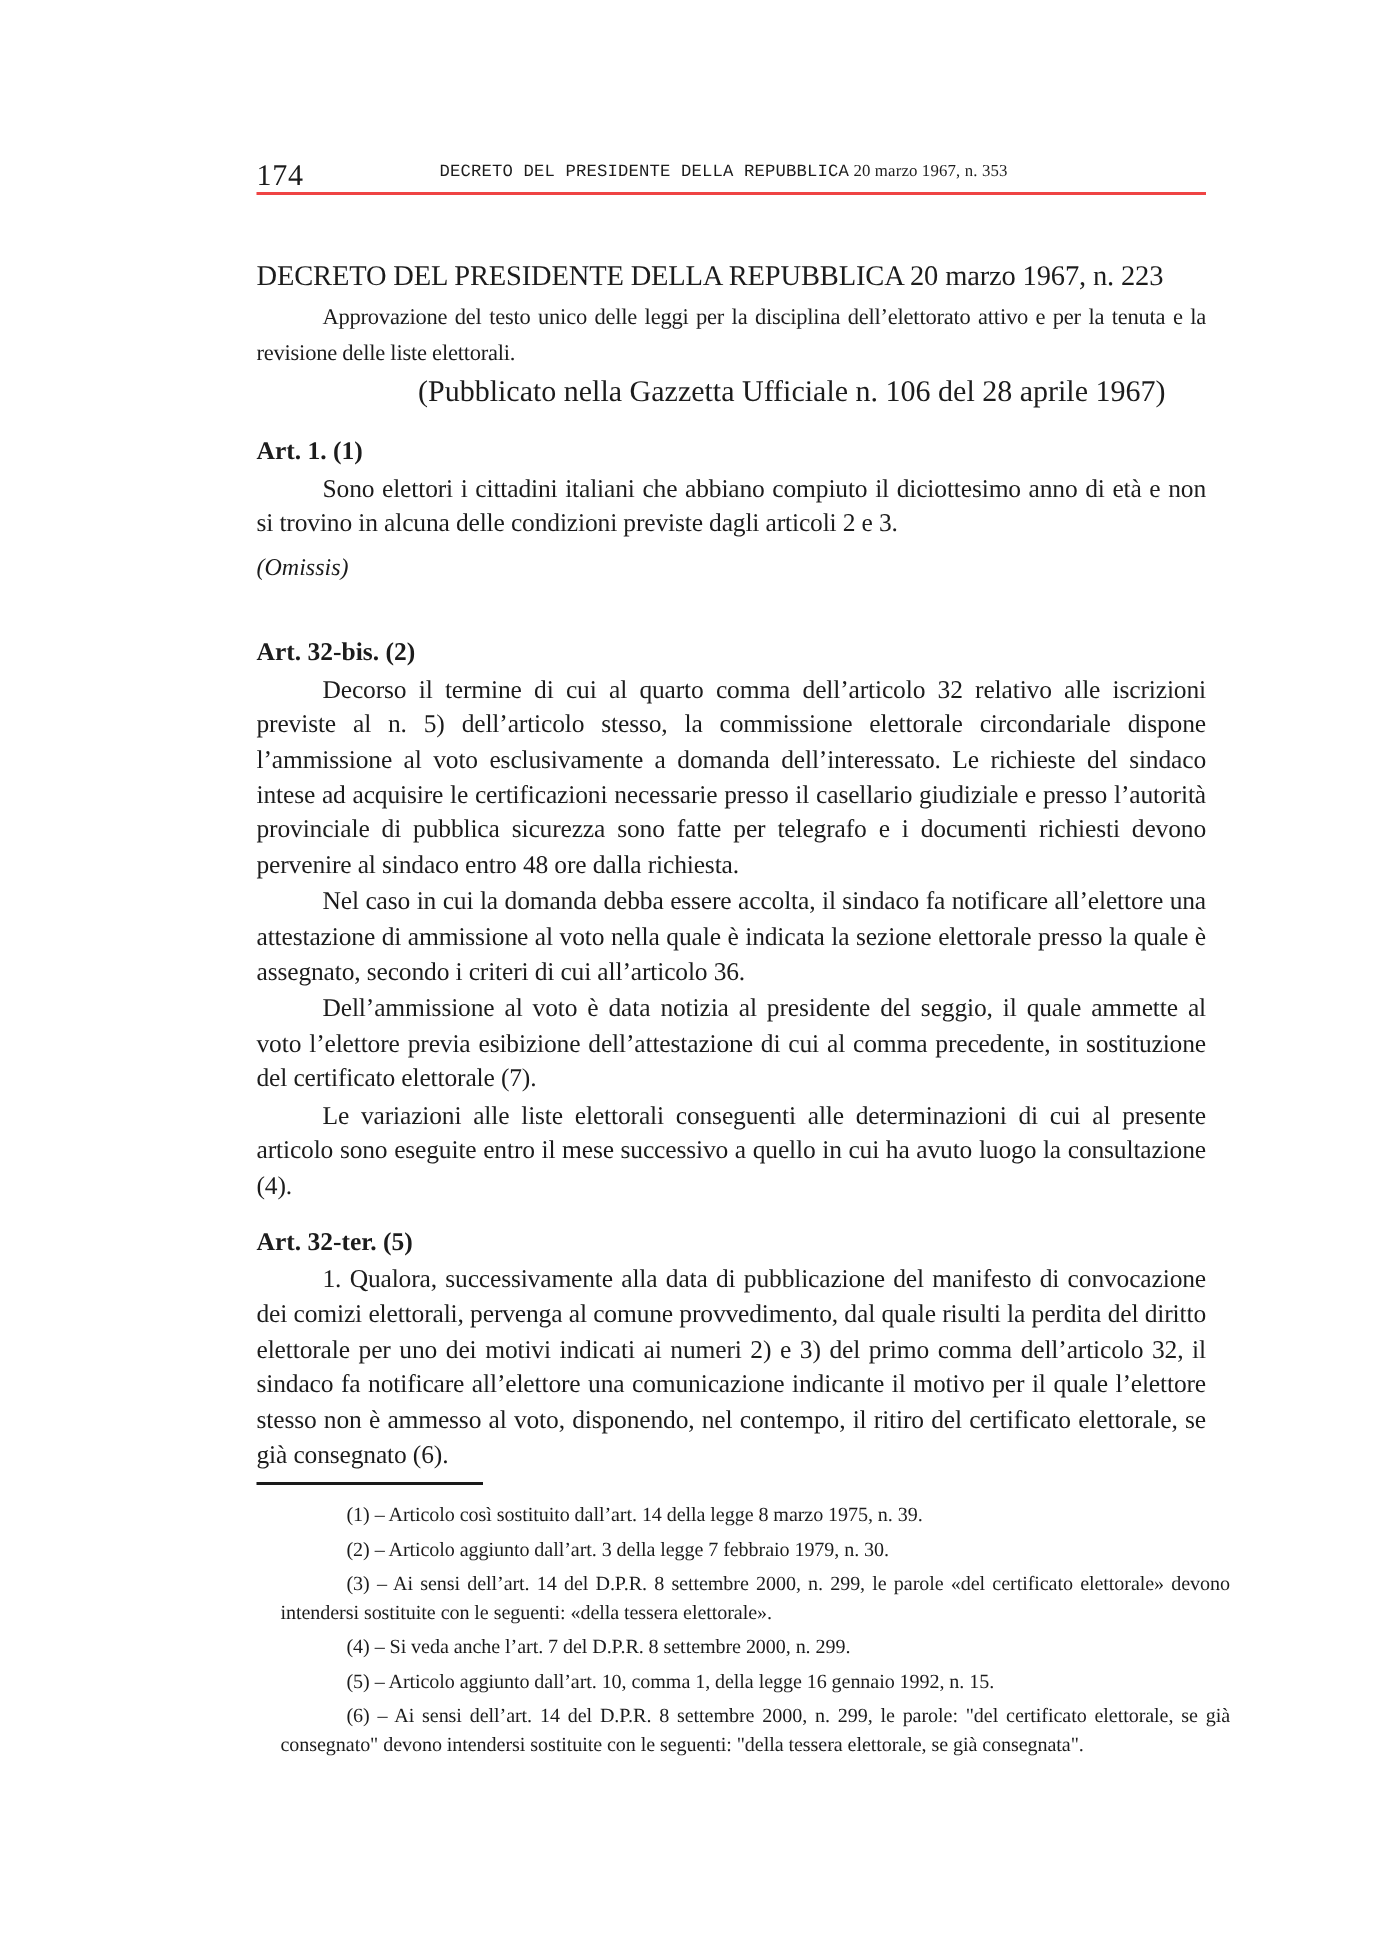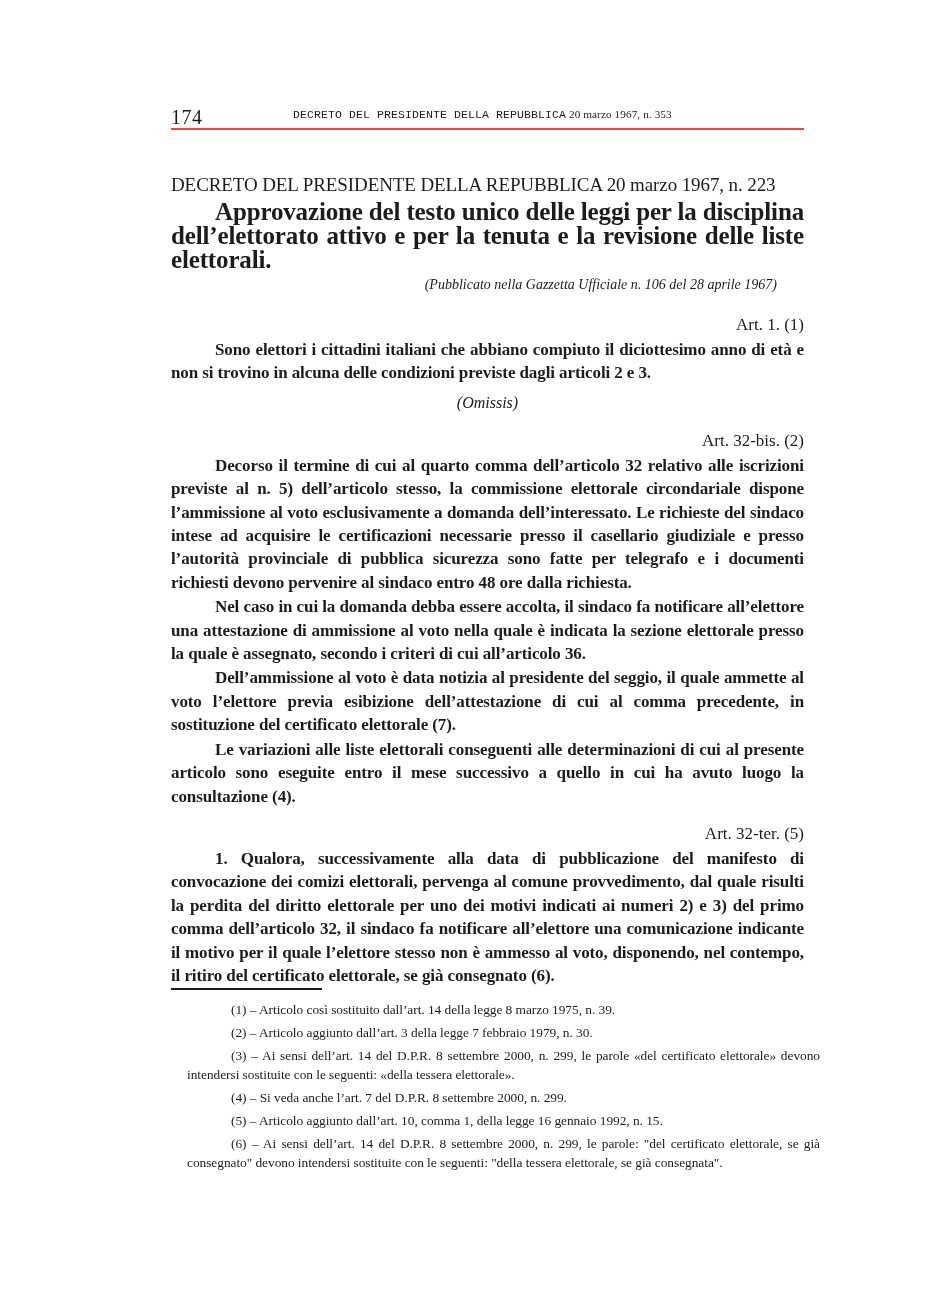--- a/index.html
+++ b/index.html
@@ -7,30 +7,30 @@
          font-family: "Liberation Serif", "DejaVu Serif", serif; color: #1c1c1c; }
   .page { position: absolute; left: 171px; top: 0; width: 633px; }
 
   .running-head { position: absolute; top: 104px; left: 0; width: 633px; height: 24px; border-bottom: 2px solid #ef4444; }
   .page-number { position: absolute; left: 0; top: 2px; font-size: 20px; letter-spacing: 0.5px; }
   .running-title { position: absolute; left: 122px; top: 4px; font-size: 11.2px; letter-spacing: 0.1px; white-space: nowrap; }
   .running-title .caps { font-variant: small-caps; font-size: 11.5px; font-family: Liberation Mono, monospace; }
 
   .body-block { position: absolute; top: 172px; left: 0; width: 633px; }
   .doc-title { font-size: 19px; line-height: 26px; white-space: nowrap; letter-spacing: -0.1px; }
-  .doc-subtitle { font-size: 25px; font-weight: bold; line-height: 24px; text-indent: 44px; text-align: justify; text-align-last: left; margin: 2px 0 0 0; letter-spacing: -0.15px; }
-  .doc-published { font-style: italic; font-size: 14px; line-height: 24px; text-align: right; margin: 1px 0 0 0; padding-right: 27px; }
+  .doc-subtitle { font-size: 15px; font-weight: normal; line-height: 24px; text-indent: 44px; text-align: justify; text-align-last: left; margin: 2px 0 0 0; letter-spacing: -0.15px; }
+  .doc-published { font-size: 20px; line-height: 24px; text-align: right; margin: 1px 0 0 0; padding-right: 27px; }
 
-  .art-heading { text-align: right; font-size: 17px; line-height: 24px; }
+  .art-heading { text-align: left; font-size: 17px; line-height: 24px; font-weight: bold; }
   .art1 { margin-top: 16px; }
-  .art32bis { margin-top: 14px; }
+  .art32bis { margin-top: 32px; }
   .art32ter { margin-top: 14px; }
 
-  .para { font-size: 17px; line-height: 23.4px; text-indent: 44px; text-align: justify; margin: 1px 0 0 0; letter-spacing: -0.1px; font-weight: bold; }
-  .omissis { text-align: center; font-style: italic; font-size: 16px; line-height: 24px; margin-top: 6px; }
+  .para { font-size: 17px; line-height: 23.4px; text-indent: 44px; text-align: justify; margin: 1px 0 0 0; letter-spacing: -0.1px; }
+  .omissis { text-align: left; font-style: italic; font-size: 16px; line-height: 24px; margin-top: 6px; }
 
   .footnote-rule { position: absolute; top: 988px; left: 0; width: 151px; height: 0; border-top: 2px solid #1a1a1a; }
   .footnotes { position: absolute; top: 1000px; left: 16px; width: 633px; }
   .footnote { font-size: 13.4px; line-height: 19px; text-indent: 44px; text-align: justify; margin: 0 0 4px 0; letter-spacing: -0.05px; }
 </style>
 </head>
 <body>
 
 <div class="page">
 

